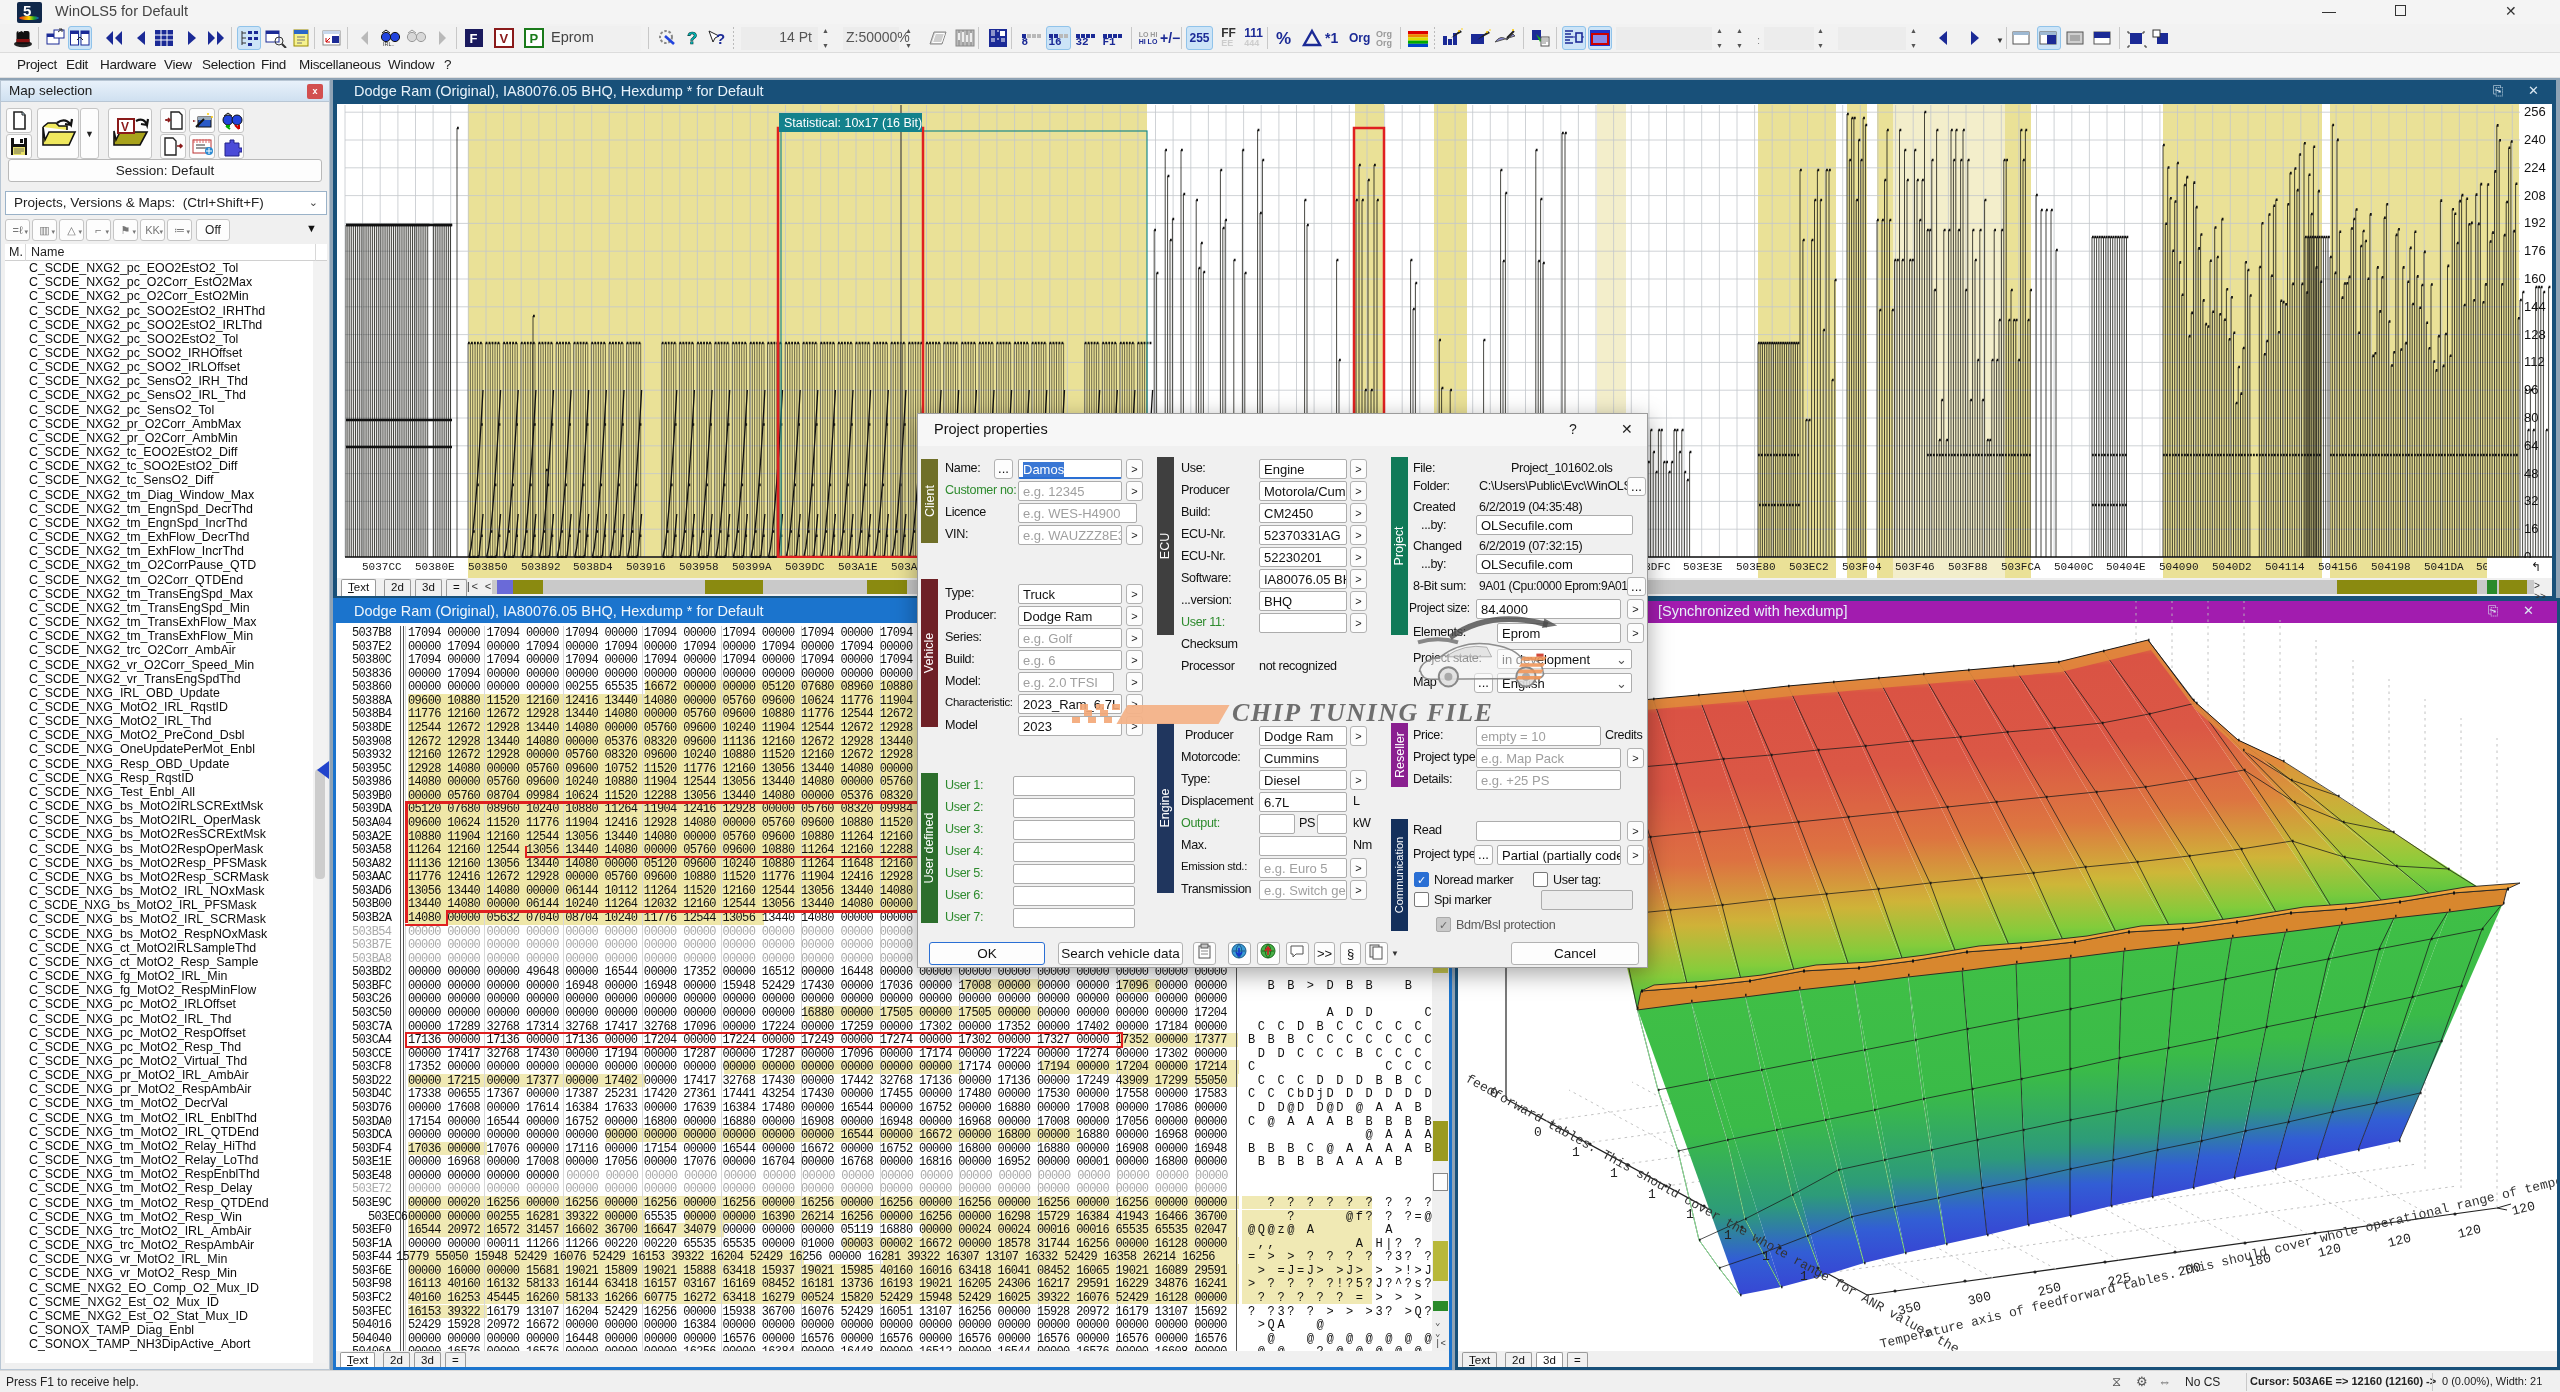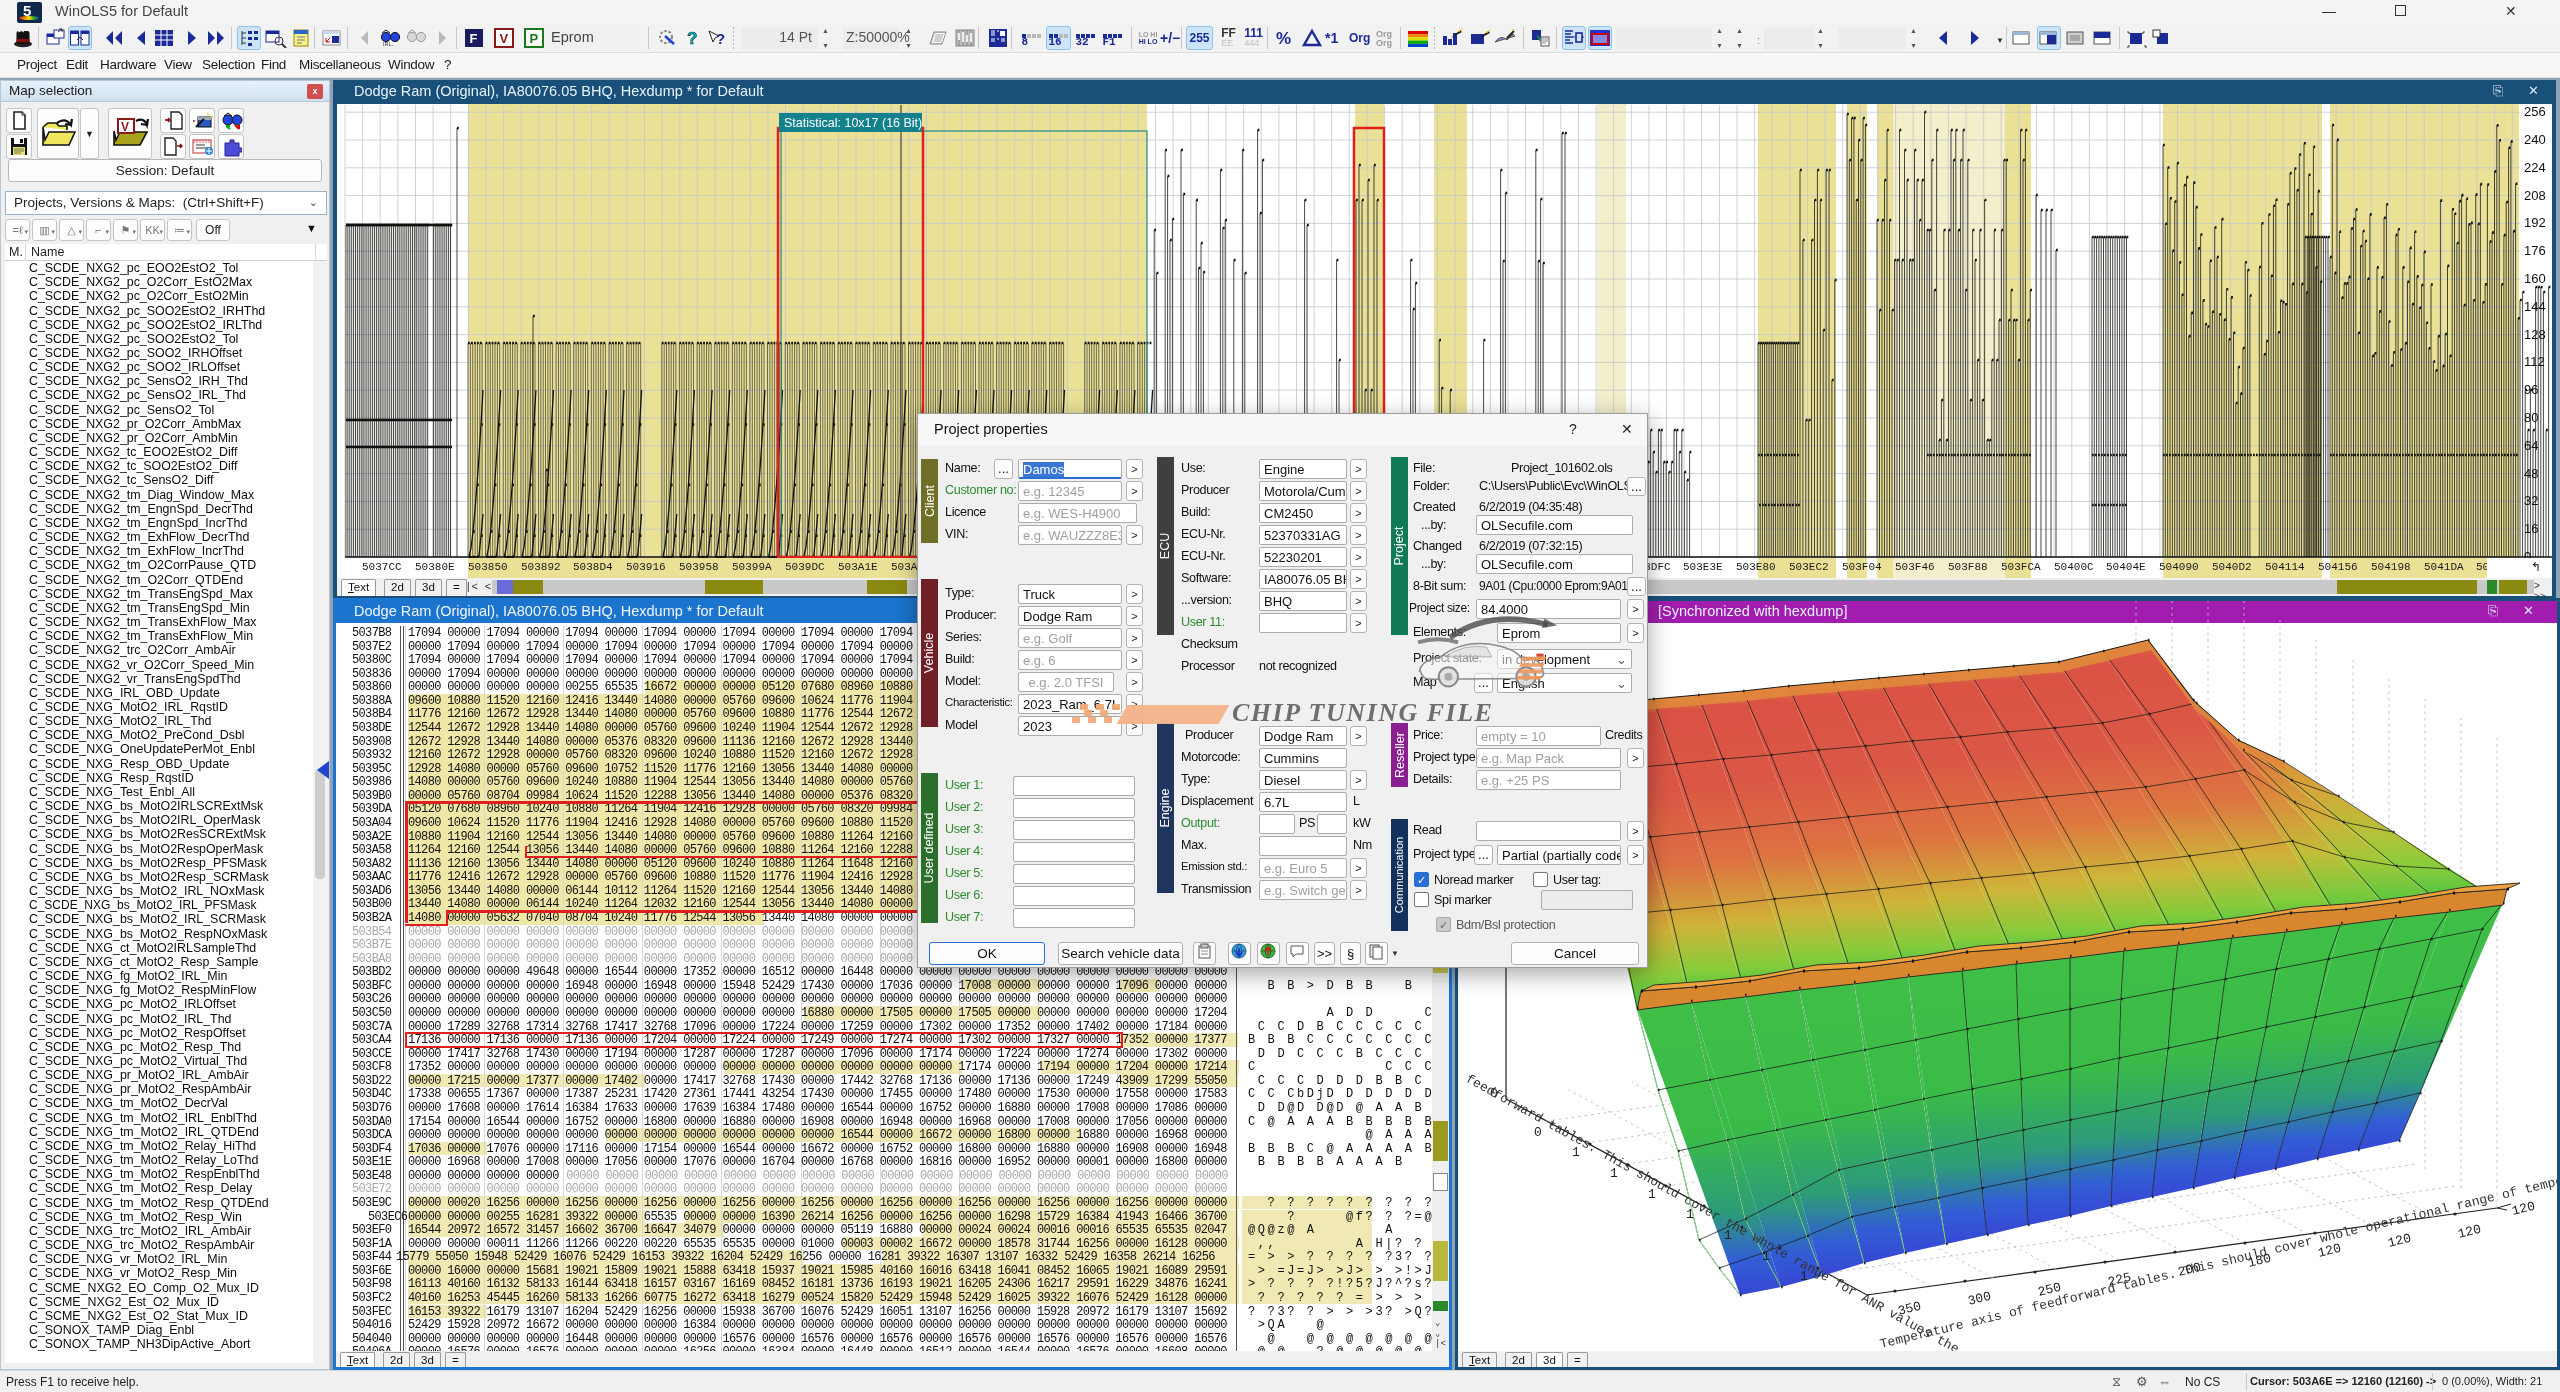--- a/index.html
+++ b/index.html
@@ -1359,21 +1359,21 @@
 <div class="lbl" style="left:27px;top:194px;">Producer:</div>
 <div class="inp" style="left:100px;top:192px;width:104px;">Dodge Ram</div>
 <div class="gt" style="left:208px;top:192px;">&gt;</div>
 <div class="lbl" style="left:27px;top:216px;">Series:</div>
 <div class="inp ph" style="left:100px;top:214px;width:104px;">e.g. Golf</div>
 <div class="gt" style="left:208px;top:214px;">&gt;</div>
 <div class="lbl" style="left:27px;top:238px;">Build:</div>
 <div class="inp ph" style="left:100px;top:236px;width:104px;">e.g. 6</div>
 <div class="gt" style="left:208px;top:236px;">&gt;</div>
 <div class="lbl" style="left:27px;top:260px;">Model:</div>
-<div class="inp ph" style="left:100px;top:258px;width:96px;text-align:center;">e.g. 2.0 TFSI</div>
+<div class="inp ph" style="left:100px;top:258px;width:96px;">e.g. 2.0 TFSI</div>
 <div class="gt" style="left:208px;top:258px;">&gt;</div>
 <div class="lbl" style="left:27px;top:282px;font-size:11.4px;">Characteristic:</div>
 <div class="inp" style="left:100px;top:280px;width:104px;">2023_Ram_6.7L 68RF</div>
 <div class="gt" style="left:208px;top:280px;">&gt;</div>
 <div class="lbl" style="left:27px;top:304px;">Model</div>
 <div class="inp" style="left:100px;top:302px;width:104px;">2023</div>
 <div class="gt" style="left:208px;top:302px;">&gt;</div>
 <div class="glbl" style="left:27px;top:364px;">User 1:</div>
 <div class="inp" style="left:95px;top:362px;width:122px;"></div>
 <div class="glbl" style="left:27px;top:386px;">User 2:</div>

